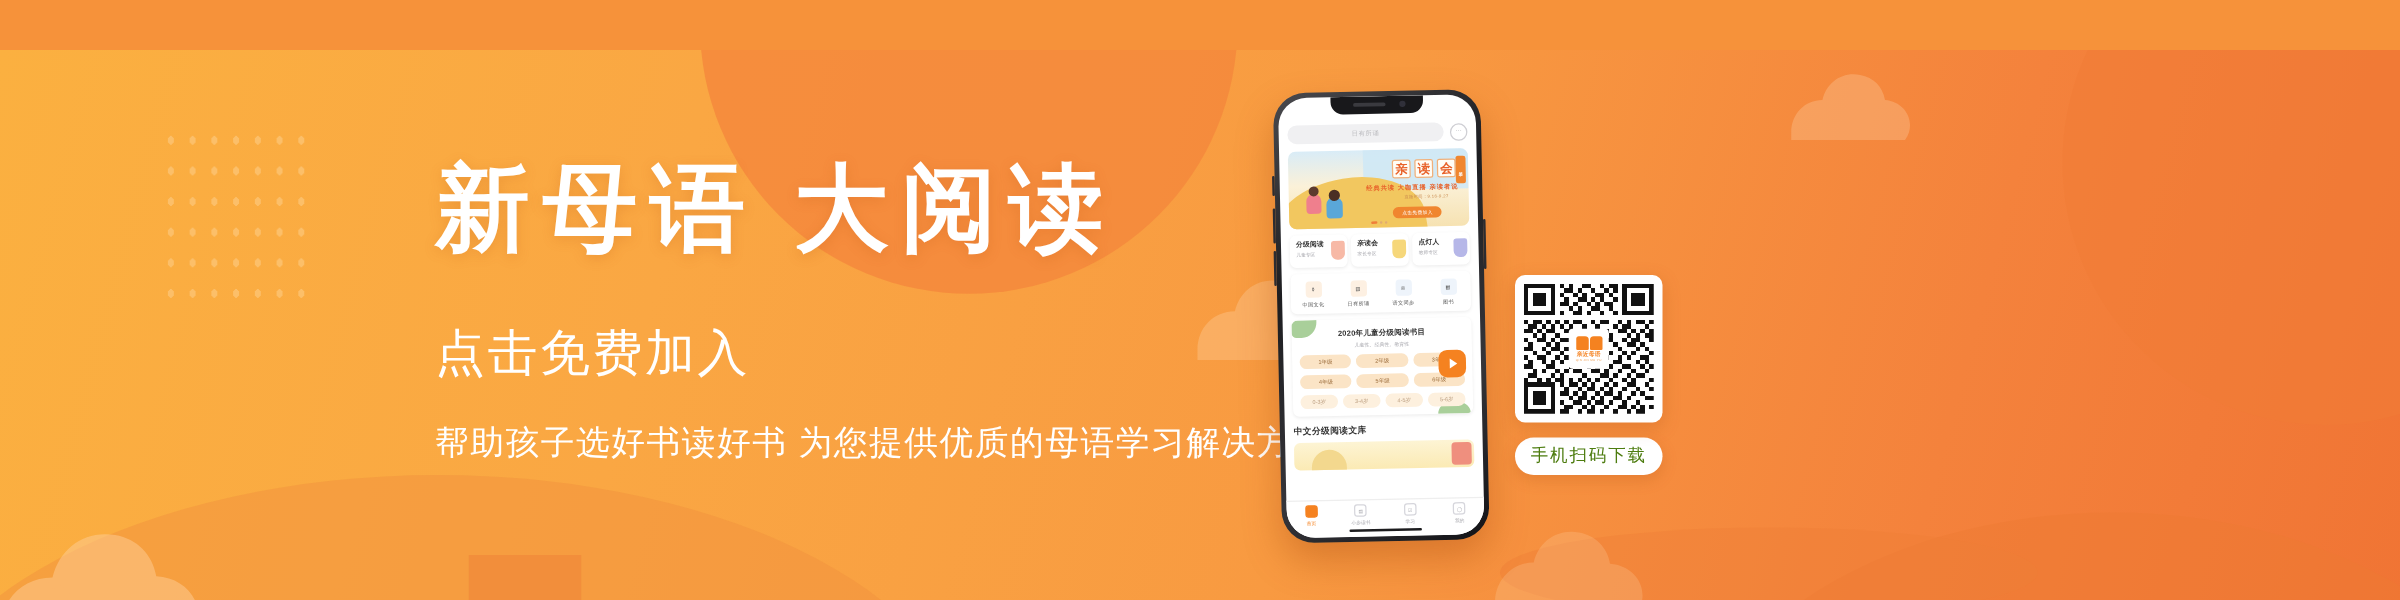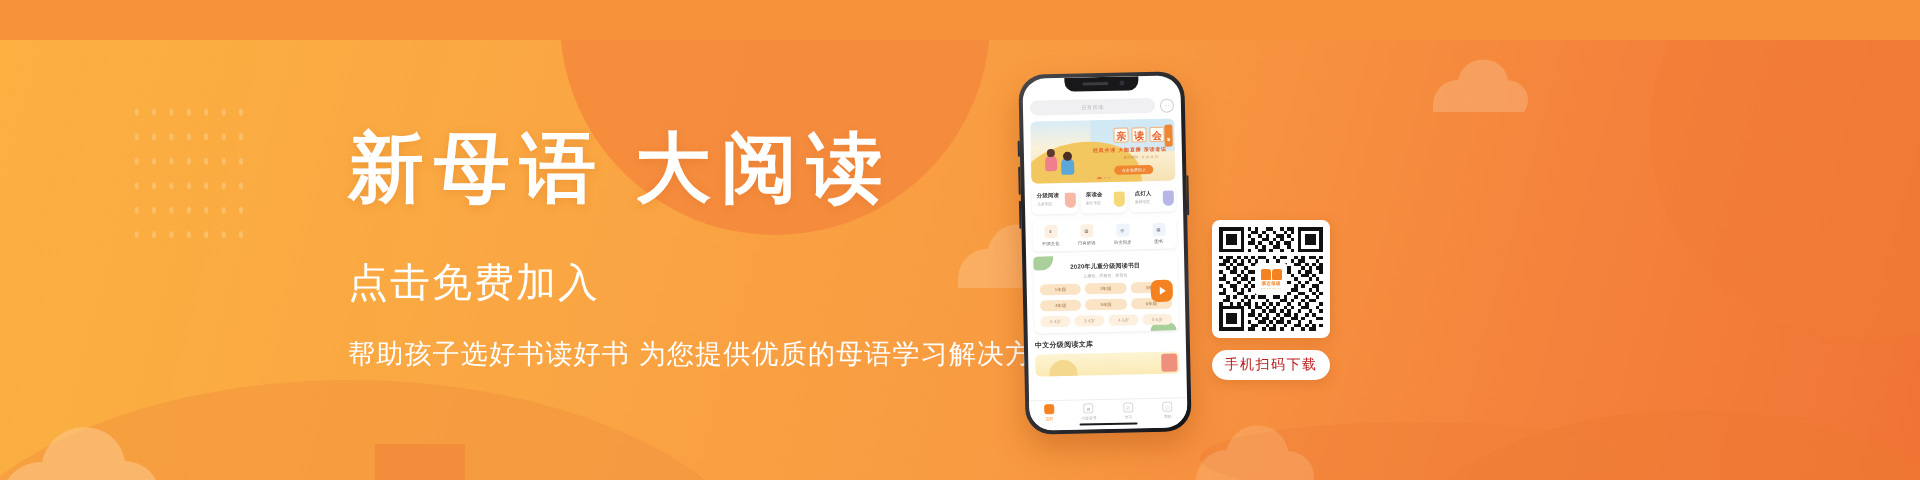--- a/index.html
+++ b/index.html
@@ -272,21 +272,21 @@
   .qr-logo .book { display:flex; gap:1px; }
   .qr-logo .book i { display:block; width:10px; height:11px; background:#F58220; border-radius:2px 3px 1px 1px; }
   .qr-logo .book i:last-child { border-radius:3px 2px 1px 1px; }
   .qr-logo .nm { font-size:4.6px; color:#F58220; font-weight:700; letter-spacing:.2px; }
   .qr-logo .en { font-size:2.4px; color:#F0A45C; letter-spacing:.3px; }
 
   .dl-btn {
     margin-top:12px; width:118px; height:30px;
     background:#fff; border-radius:15px;
     display:flex; align-items:center; justify-content:center;
-    color:#b91c1c; font-size:14px; letter-spacing:1.5px;
+    color:#4d7c0f; font-size:14px; letter-spacing:1.5px;
     box-shadow:0 4px 12px rgba(170,74,14,.22);
   }
 </style>
 </head>
 <body>
 
 <div class="banner">
 
   <div class="bg-circle-tl"></div>
   <div class="bg-circle-r"></div>

